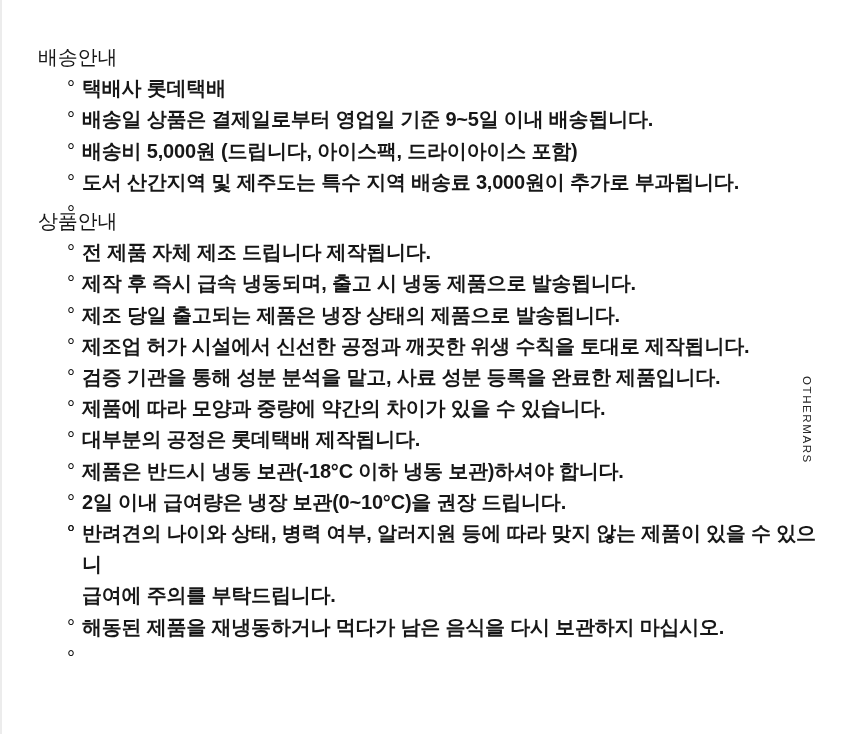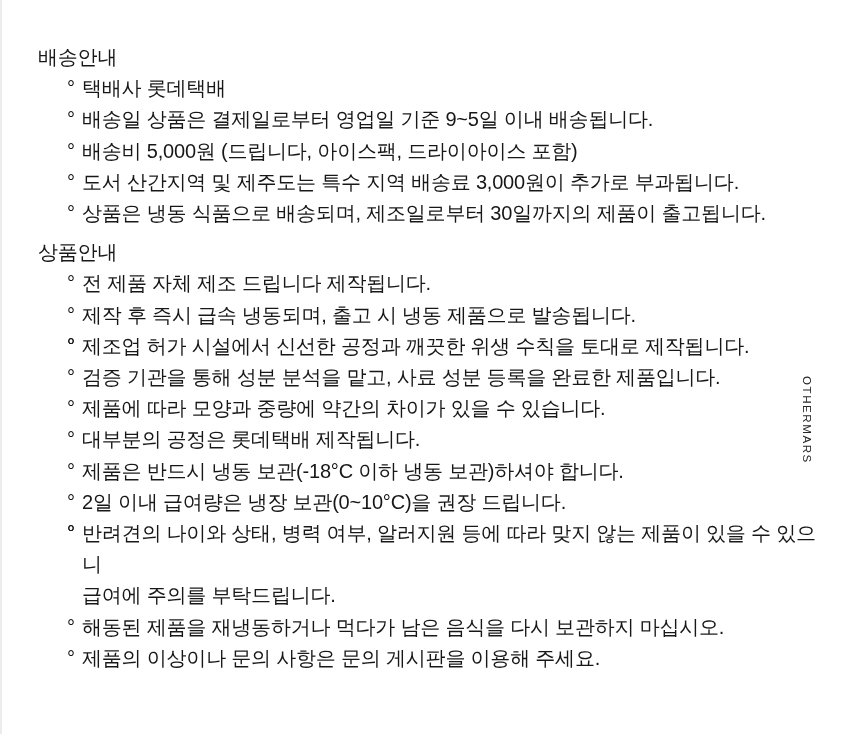--- a/index.html
+++ b/index.html
@@ -42,20 +42,21 @@
   }
   .bullet{
     position:absolute;
     left:29px;
     top:0;
     font-size:20px;
     color:#171717;
   }
   .item-text{
     white-space:pre-line;
+    font-weight:bold;
   }
   .watermark{
     position:absolute;
     top:376px;
     right:47px;
     writing-mode:vertical-rl;
     text-orientation:mixed;
     font-size:11.5px;
     letter-spacing:1.6px;
     color:#262626;
@@ -68,40 +69,40 @@
 <div class="page">
   <div class="content">
 
     <div class="section">
       <h2 class="section-title">배송안내</h2>
       <ul class="items">
         <li><span class="bullet">°</span><span class="item-text">택배사 롯데택배</span></li>
         <li><span class="bullet">°</span><span class="item-text">배송일 상품은 결제일로부터 영업일 기준 9~5일 이내 배송됩니다.</span></li>
         <li><span class="bullet">°</span><span class="item-text">배송비 5,000원 (드립니다, 아이스팩, 드라이아이스 포함)</span></li>
         <li><span class="bullet">°</span><span class="item-text">도서 산간지역 및 제주도는 특수 지역 배송료 3,000원이 추가로 부과됩니다.</span></li>
-        <li><span class="bullet">°</span><span class="item-text">상품은 냉동 식품으로 배송되며, 제조일로부터 30일까지의 제품이 출고됩니다.</span></li>
+        <li><span class="bullet">°</span></li>
       </ul>
     </div>
 
     <div class="section">
       <h2 class="section-title">상품안내</h2>
       <ul class="items">
         <li><span class="bullet">°</span><span class="item-text">전 제품 자체 제조 드립니다 제작됩니다.</span></li>
         <li><span class="bullet">°</span><span class="item-text">제작 후 즉시 급속 냉동되며, 출고 시 냉동 제품으로 발송됩니다.</span></li>
-        <li><span class="bullet">°</span></li>
+        <li><span class="bullet">°</span><span class="item-text">제조 당일 출고되는 제품은 냉장 상태의 제품으로 발송됩니다.</span></li>
         <li><span class="bullet">°</span><span class="item-text">제조업 허가 시설에서 신선한 공정과 깨끗한 위생 수칙을 토대로 제작됩니다.</span></li>
         <li><span class="bullet">°</span><span class="item-text">검증 기관을 통해 성분 분석을 맡고, 사료 성분 등록을 완료한 제품입니다.</span></li>
         <li><span class="bullet">°</span><span class="item-text">제품에 따라 모양과 중량에 약간의 차이가 있을 수 있습니다.</span></li>
         <li><span class="bullet">°</span><span class="item-text">대부분의 공정은 롯데택배 제작됩니다.</span></li>
         <li><span class="bullet">°</span><span class="item-text">제품은 반드시 냉동 보관(-18°C 이하 냉동 보관)하셔야 합니다.</span></li>
         <li><span class="bullet">°</span><span class="item-text">2일 이내 급여량은 냉장 보관(0~10°C)을 권장 드립니다.</span></li>
         <li><span class="bullet">°</span></li>
         <li><span class="bullet">°</span><span class="item-text">반려견의 나이와 상태, 병력 여부, 알러지원 등에 따라 맞지 않는 제품이 있을 수 있으니
 급여에 주의를 부탁드립니다.</span></li>
         <li><span class="bullet">°</span><span class="item-text">해동된 제품을 재냉동하거나 먹다가 남은 음식을 다시 보관하지 마십시오.</span></li>
-        <li><span class="bullet">°</span><span class="item-text">제품의 이상이나 문의 사항은 문의 게시판을 이용해 주세요.</span></li>
+        <li><span class="bullet">°</span></li>
       </ul>
     </div>
 
   </div>
 
   <div class="watermark">OTHERMARS</div>
 </div>
 
 </body></html>

